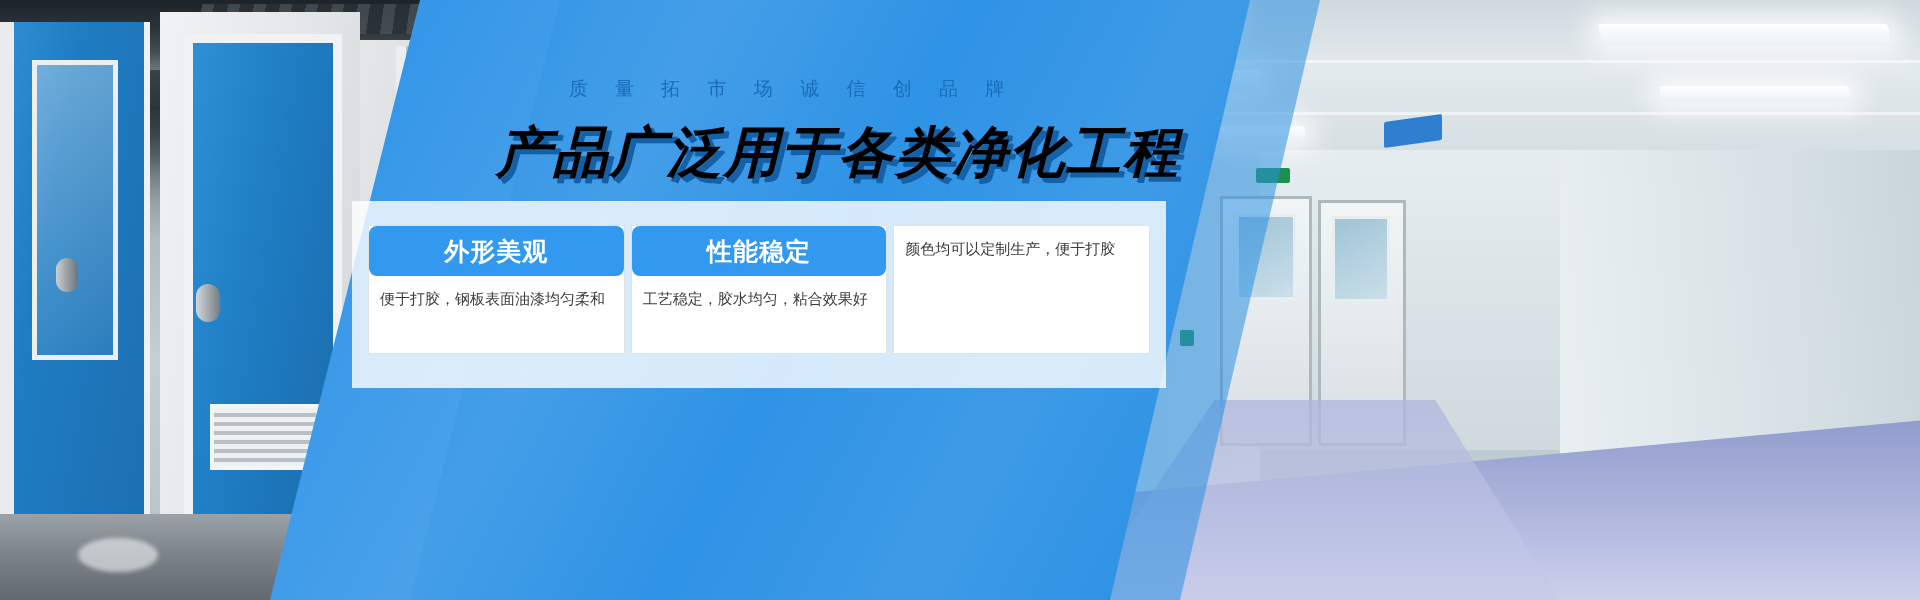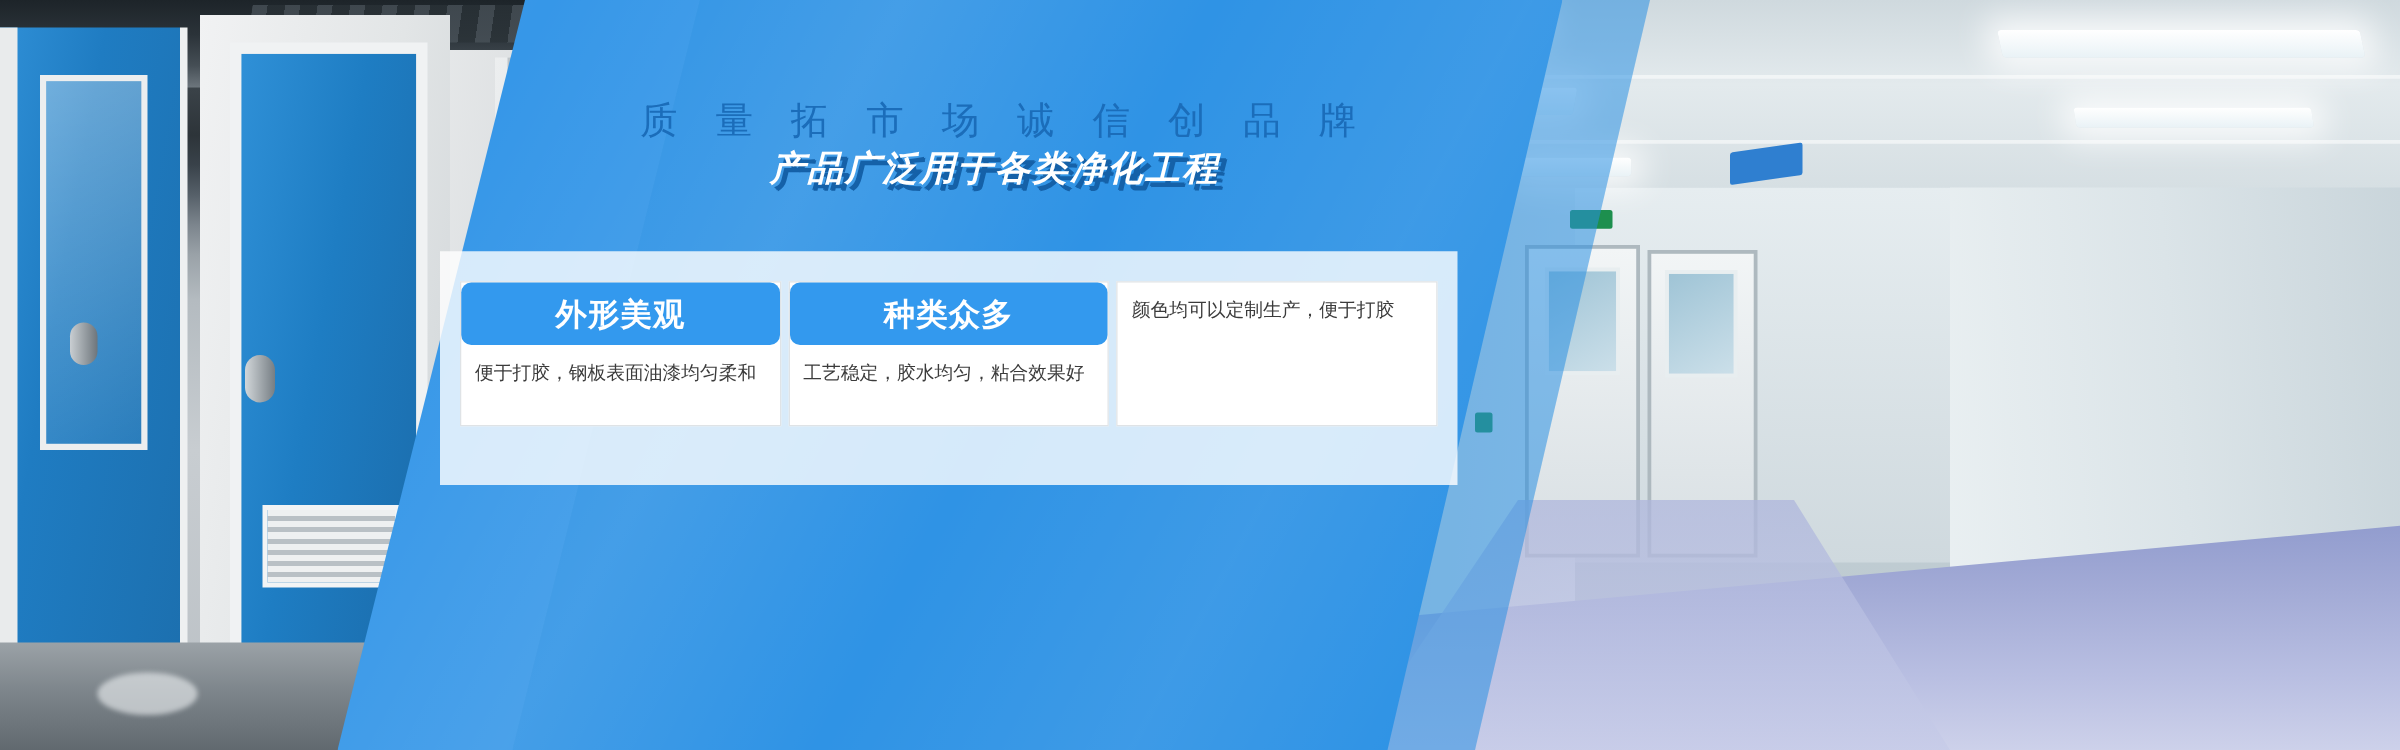--- a/index.html
+++ b/index.html
@@ -87,32 +87,32 @@
      background:rgba(42,143,226,.55);
      clip-path:polygon(560px 0, 1320px 0, 1180px 600px, 410px 600px); }
   .wedge-shine { position:absolute; left:0; top:0; width:1250px; height:600px; pointer-events:none;
      background:linear-gradient(118deg,rgba(255,255,255,.12) 0%,rgba(255,255,255,0) 28%,
        rgba(255,255,255,.10) 46%,rgba(255,255,255,0) 62%,rgba(255,255,255,.07) 78%,rgba(255,255,255,0) 92%);
      clip-path:polygon(420px 0, 1250px 0, 1110px 600px, 270px 600px); }
 
   
   .headline-wrap { position:absolute; left:0; top:0; width:1920px; height:600px; }
   .subtitle { position:absolute; left:512px; top:76px; width:560px; text-align:center;
-     font-size:30px; letter-spacing:11px; color:#1b6dba; white-space:nowrap;
+     font-size:19px; letter-spacing:11px; color:#1b6dba; white-space:nowrap;
      font-family:"Liberation Sans","DejaVu Sans",sans-serif; }
   .headline { position:absolute; left:496px; top:116px; width:600px; text-align:center;
-     font-size:28px; font-weight:bold; color:#ffffff; letter-spacing:2px; white-space:nowrap;
+     font-size:55px; font-weight:bold; color:#000000; letter-spacing:2px; white-space:nowrap;
      font-style:italic;
      text-shadow:4px 4px 0 #1561a8, 5px 5px 0 #1561a8;
      font-family:"Liberation Sans","DejaVu Sans",sans-serif; }
 
   
   .card-panel { position:absolute; left:352px; top:201px; width:814px; height:187px;
      background:rgba(255,255,255,.80); }
-  .cards { position:absolute; left:368px; top:225px; width:782px; height:116px;
+  .cards { position:absolute; left:368px; top:225px; width:782px; height:129px;
      display:flex; gap:6px; }
   .card { width:auto; flex:1 1 0; background:#ffffff; border:1px solid #dfe3e6;
      display:flex; flex-direction:column; }
   .card-head { height:50px; background:#3399ee; border-radius:8px;
      display:flex; align-items:center; justify-content:center;
      color:#ffffff; font-size:25px; font-weight:bold; letter-spacing:1px;
      font-family:"Liberation Sans","DejaVu Sans",sans-serif; }
   .card-body { flex:1; padding:12px 11px 8px 11px; font-size:15px; line-height:1.5;
      color:#3b3b3b; font-family:"Liberation Sans","DejaVu Sans",sans-serif; }
 </style>
@@ -175,21 +175,21 @@
 
   <div class="card-panel"></div>
   <div class="cards">
 
     <div class="card">
       <div class="card-head">外形美观</div>
       <div class="card-body">便于打胶，钢板表面油漆均匀柔和</div>
     </div>
 
     <div class="card">
-      <div class="card-head">种类众多</div>
+      <div class="card-head">性能稳定</div>
       <div class="card-body">工艺稳定，胶水均匀，粘合效果好</div>
     </div>
 
 
     <div class="card">
       <div class="card-body">颜色均可以定制生产，便于打胶</div>
     </div>
 
   </div>
 </div>

